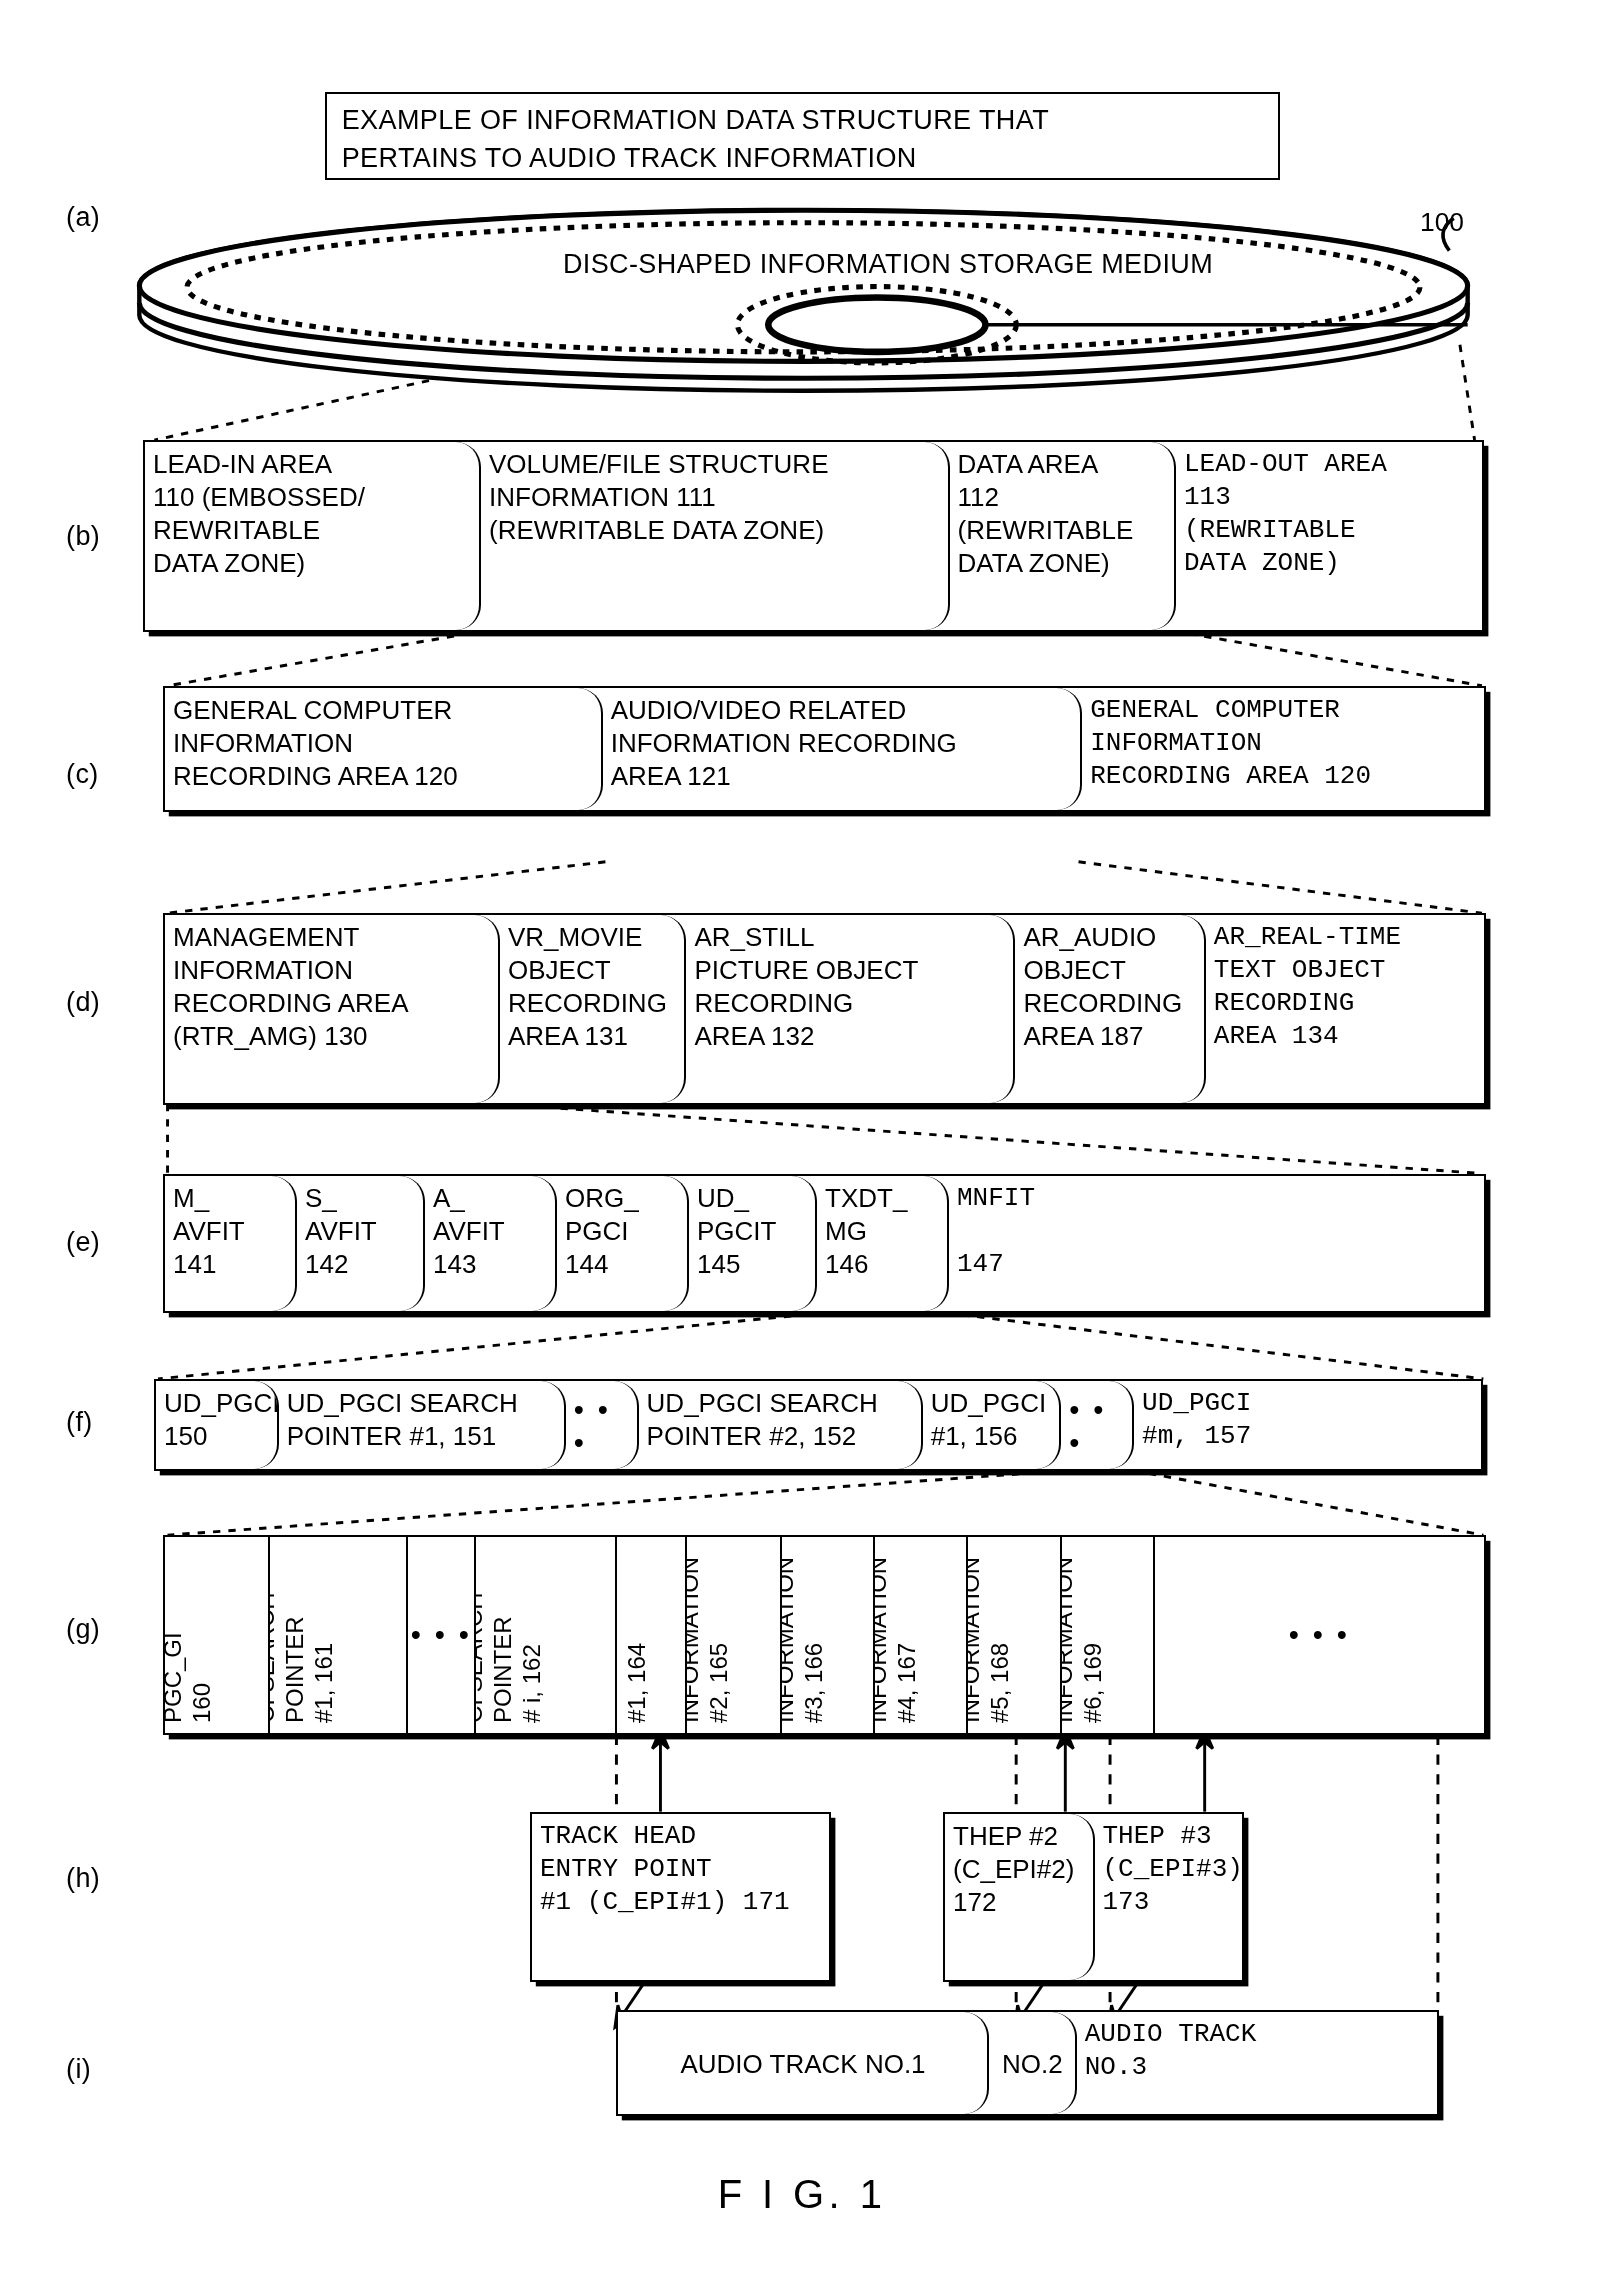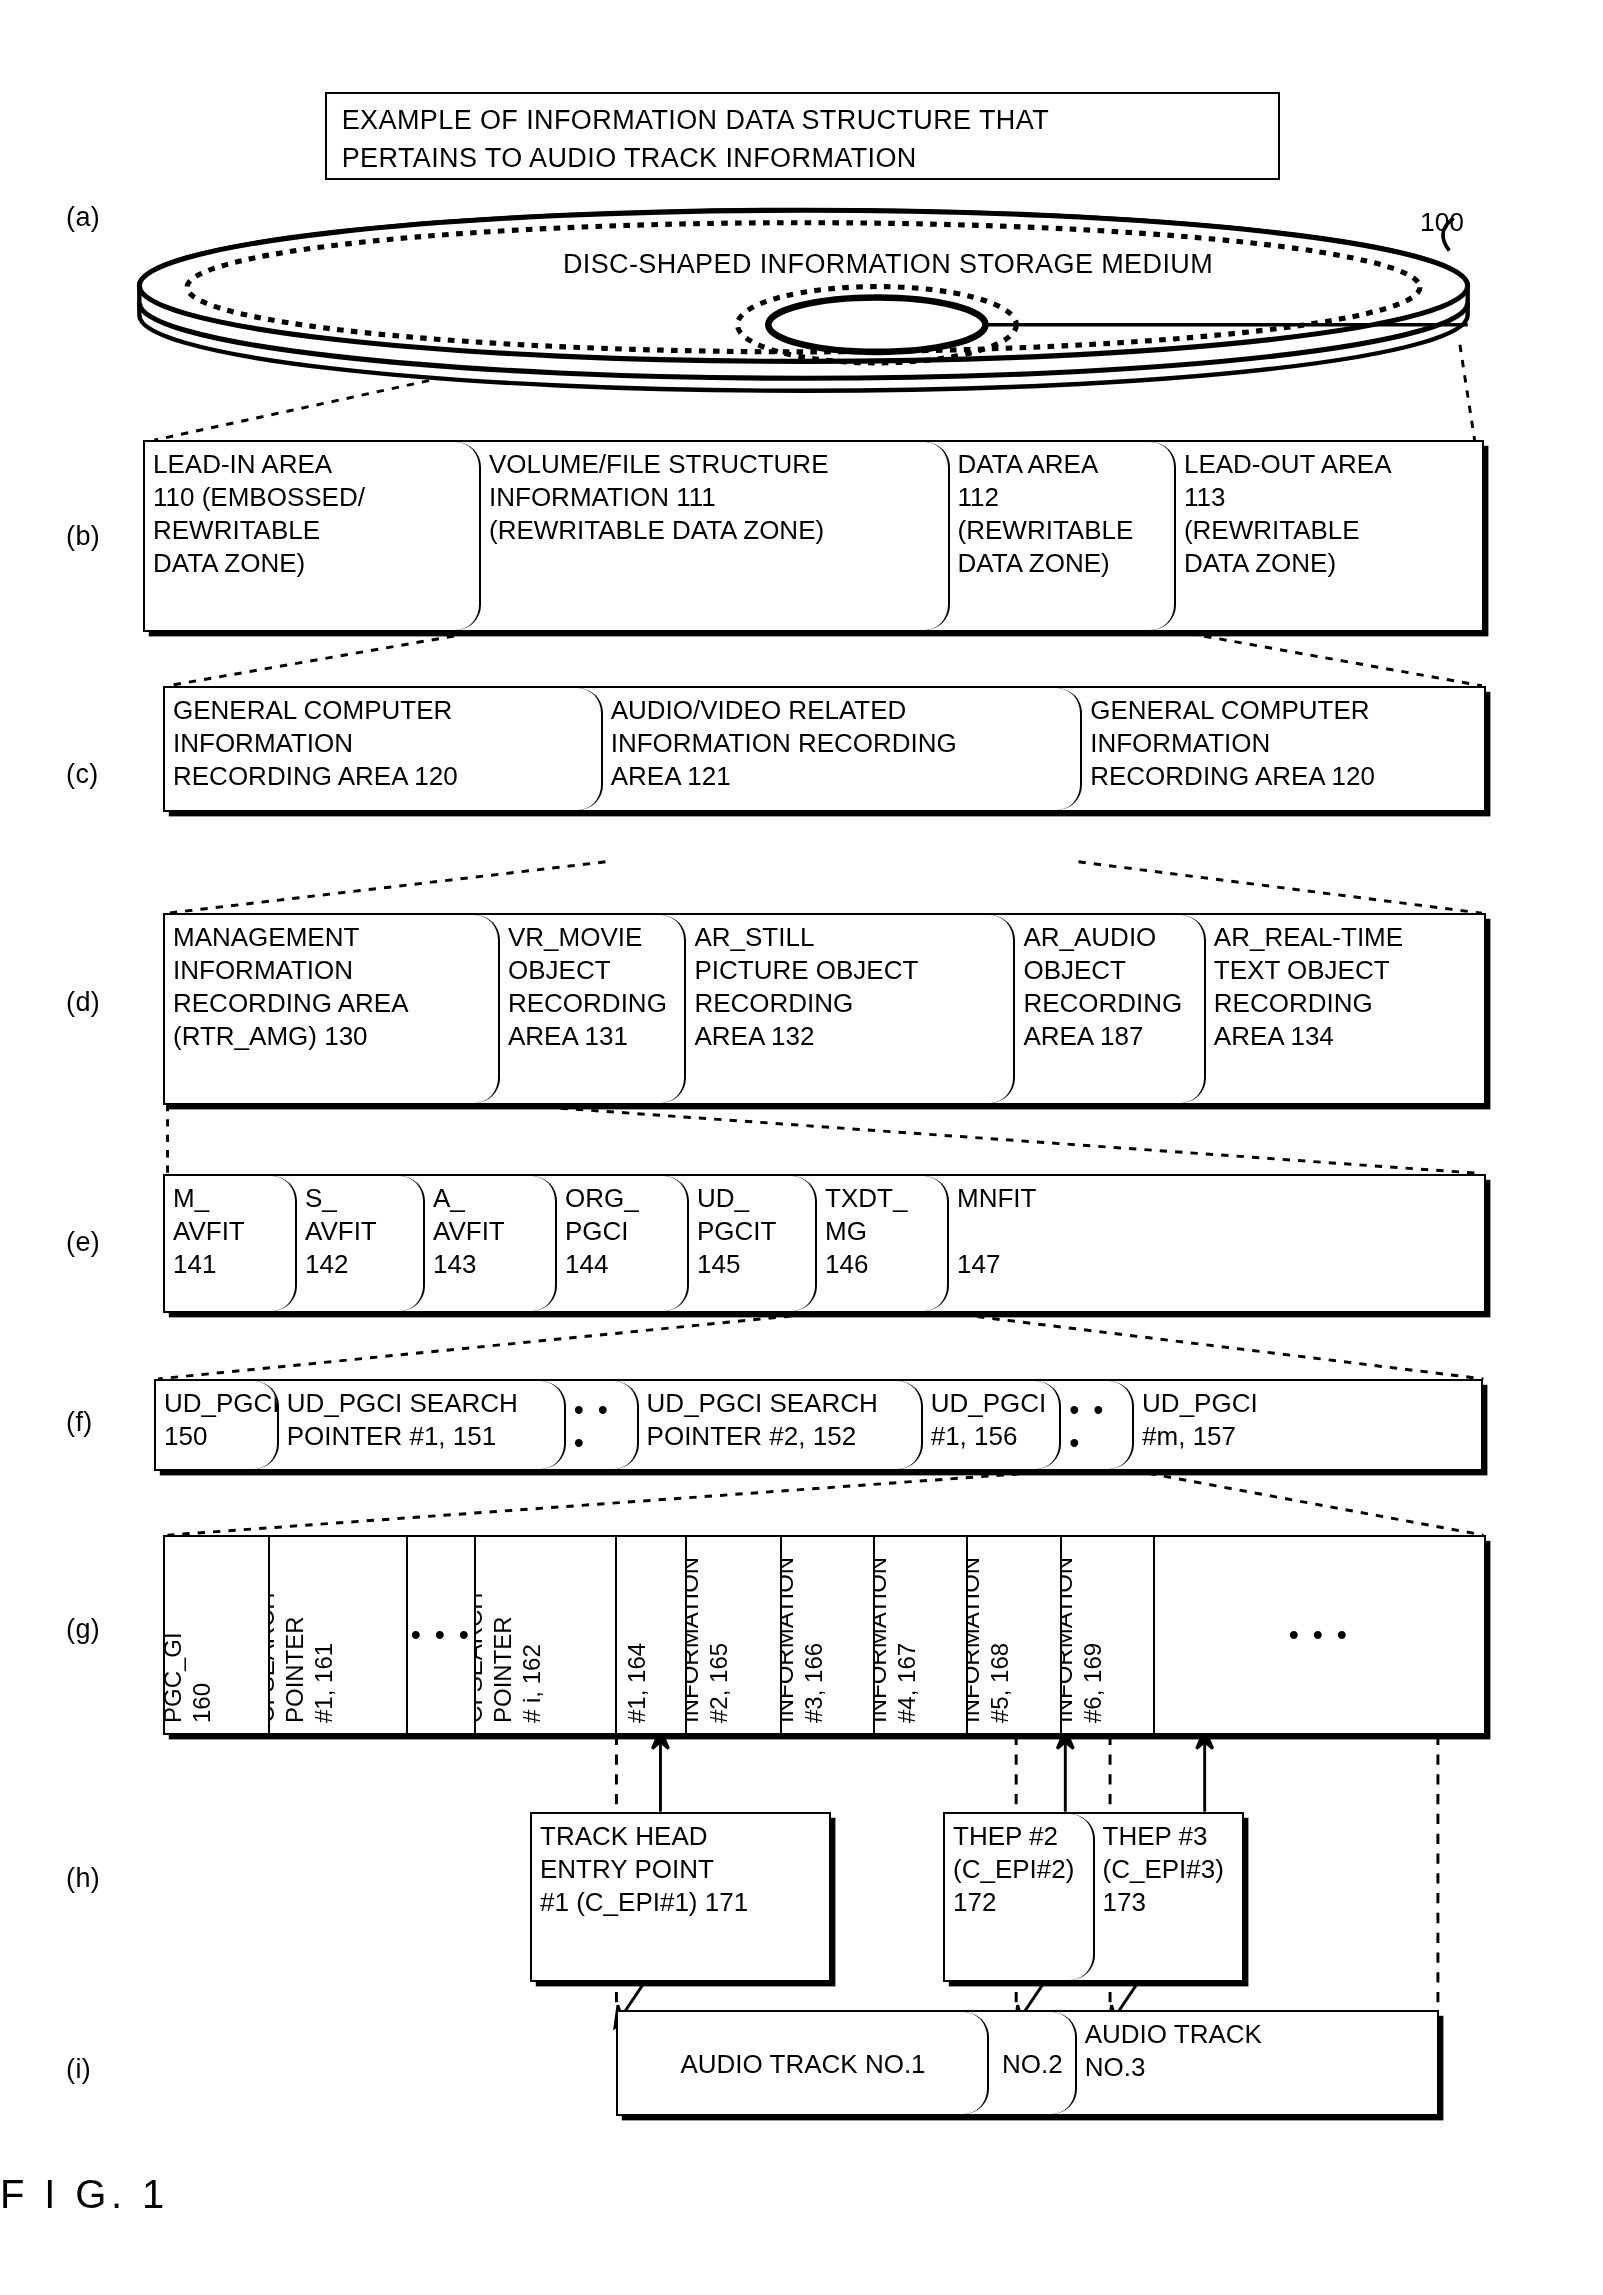--- a/index.html
+++ b/index.html
@@ -26,21 +26,21 @@
     display:flex;
     background:#fff;
   }
   .strip > .cell{
     box-sizing:border-box;
     border-right:2.2px solid #000;
     padding:5.9px 6.6px 2.9px 8px;
     overflow:hidden;
     border-radius:25px;
   }
-  .strip > .cell:last-child{border-right:none;}
+  .strip > .cell:last-child{border-right:none;font-family:Liberation Mono, monospace;}
   .cell p{margin:0;font-size:26px;line-height:33px;white-space:pre;letter-spacing:0px;}
   .cell.ctr{display:flex;align-items:center;justify-content:center;}
   .cell.ctr p{line-height:29px;}
 
   .shadow{box-shadow:5.1px 5.1px 0 -0.7px #000;}
 
   
   .vcell{
     box-sizing:border-box;
     border-right:2.2px solid #000;
@@ -74,21 +74,21 @@
   .disc-label{
     position:absolute;left:345px;top:44px;width:822px;text-align:center;
     font-size:27px;letter-spacing:0.4px;
   }
   .ref100{position:absolute;left:1420px;top:207px;font-size:26.4px;}
 
   
   svg.conn{position:absolute;left:0;top:0;width:1604px;height:2295px;pointer-events:none;}
 
   
-  .figcap{left:0;top:2172px;width:1604px;font-size:40px;letter-spacing:4.4px;}
+  .figcap{left:0;top:2172px;width:1604px;text-align:center;font-size:40px;letter-spacing:4.4px;}
 </style>
 </head>
 <body>
 
 <div id="stage">
 
   <svg class="conn" viewBox="0 0 2186 3129">
     <g stroke="#000" stroke-width="4" fill="none" stroke-dasharray="10 11">
 
       <path d="M 995 430 L 210 600"></path>

